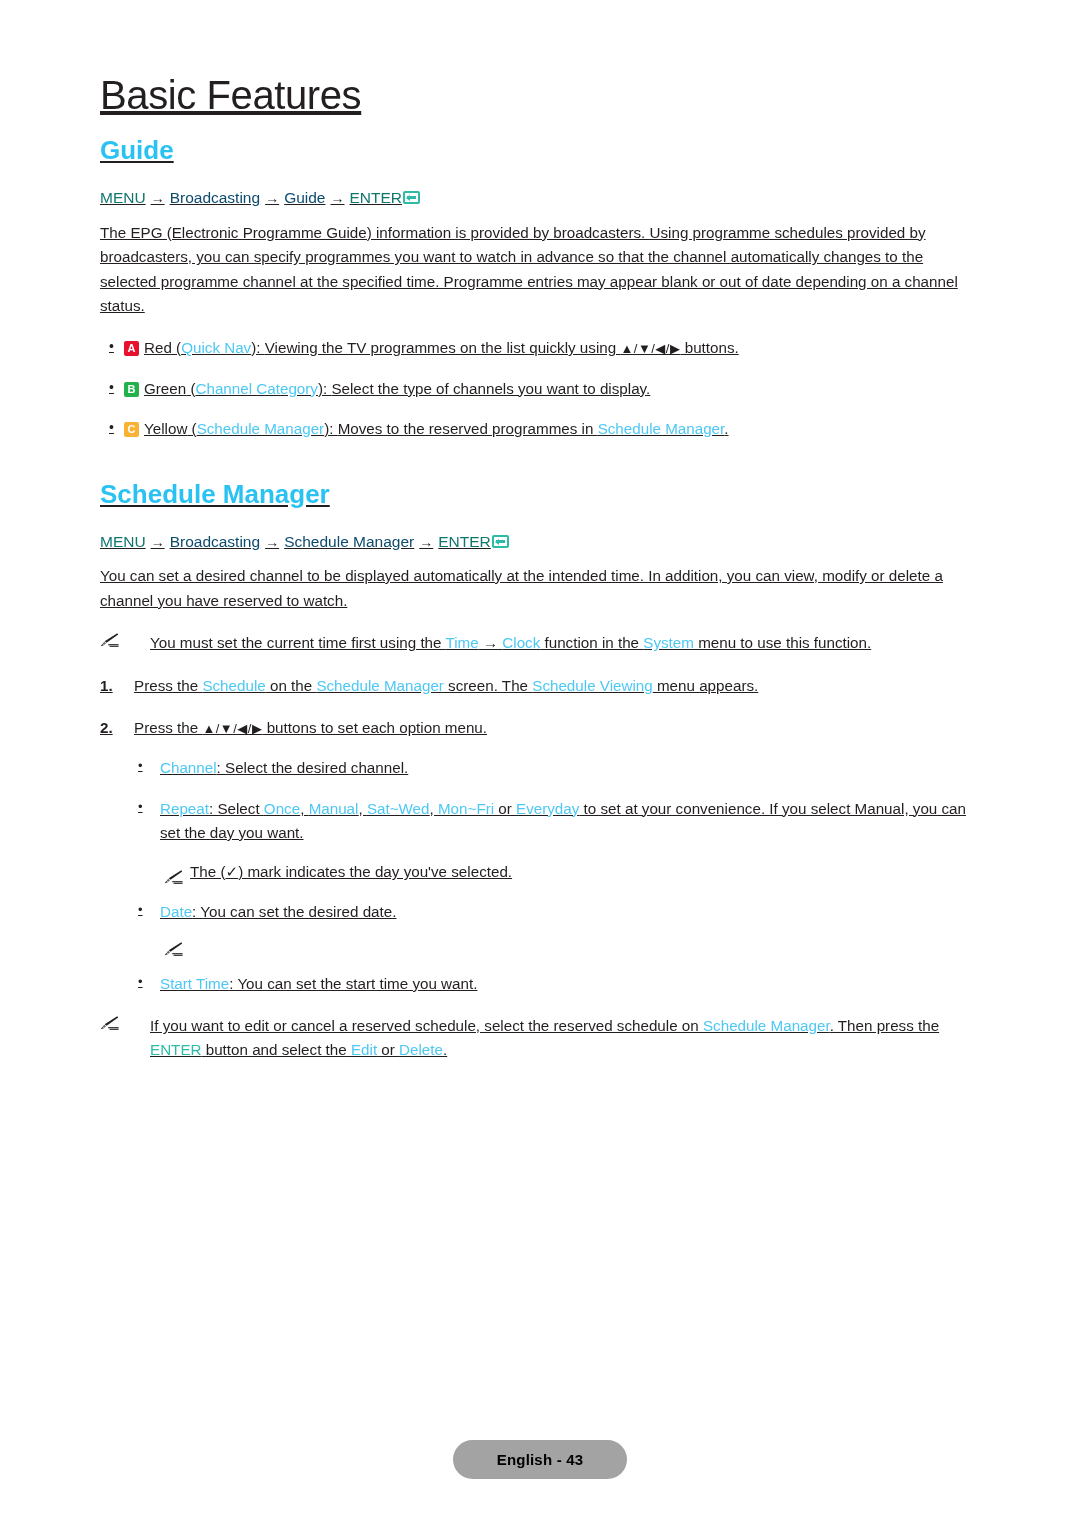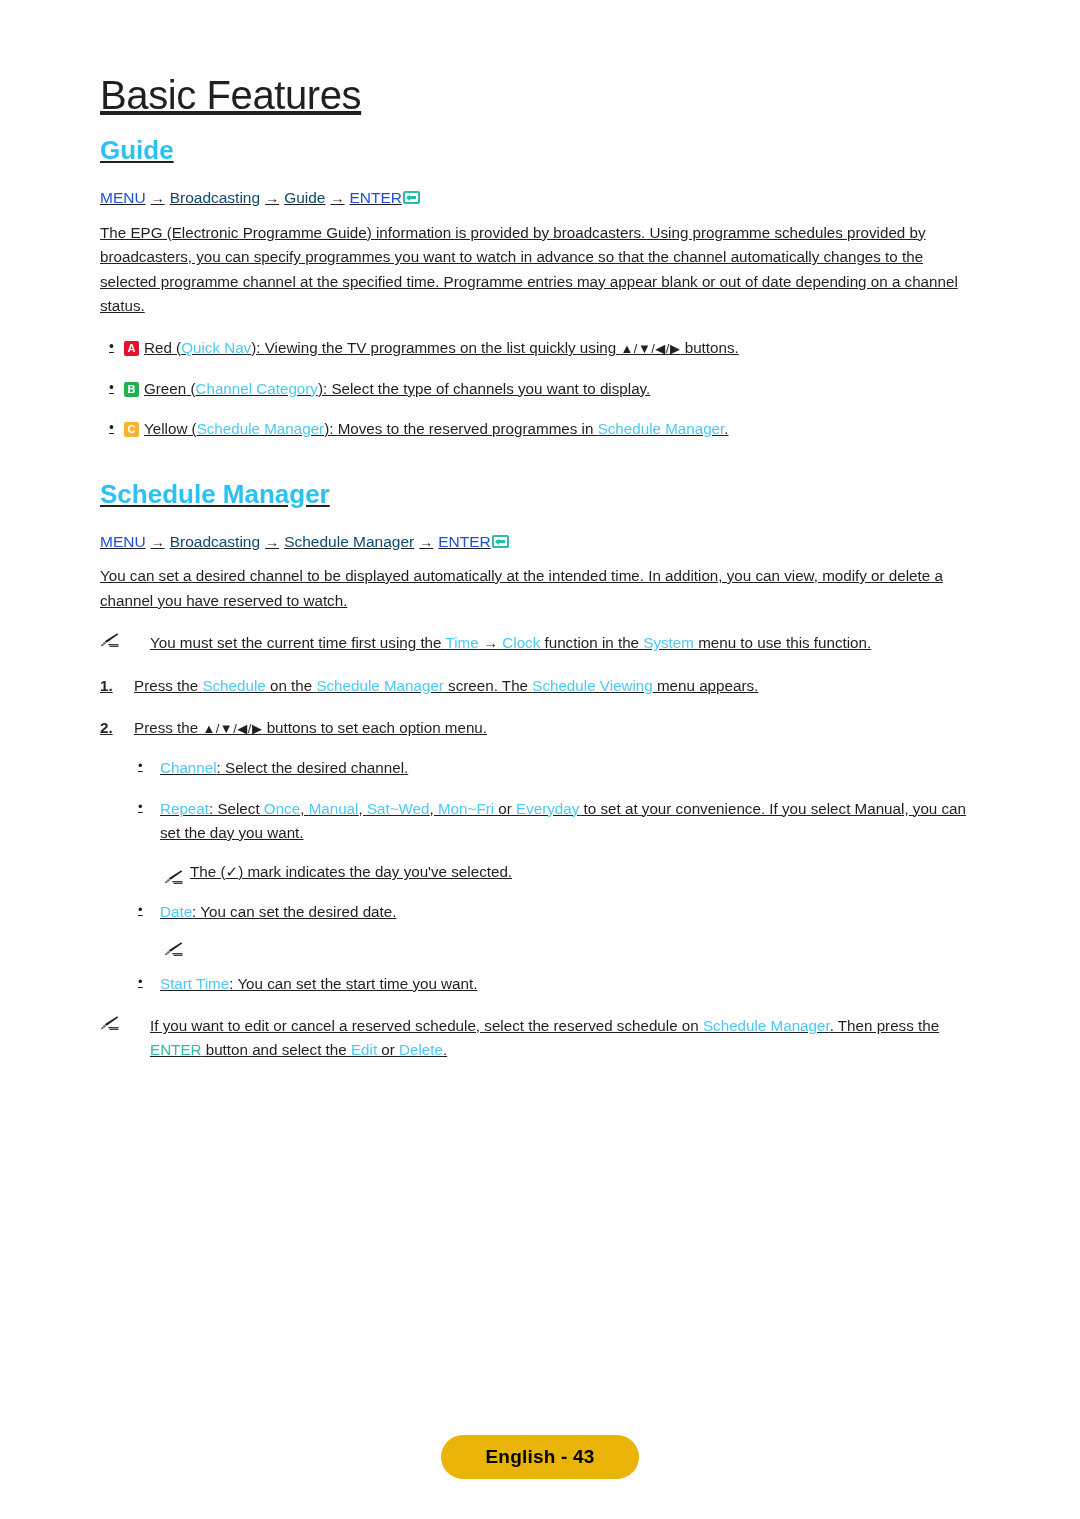--- a/index.html
+++ b/index.html
@@ -46,21 +46,21 @@
   .h-schedule { padding-top: 38px; }
 
   
   .menu-path {
     font-size: 15.5px;
     line-height: 1.3;
     margin-top: 22px;
     color: #2bbba6;
     white-space: nowrap;
   }
-  .menu-path .mpath-key { color: #1d4ed8; margin-top: 24px; }
+  .menu-path .mpath-key { color: #0f766e; margin-top: 24px; }
   .menu-path .mpath-item { color: #0c4a6e; }
   .menu-path .mpath-arrow {
     color: #231f20;
     margin: 0 5px;
     font-size: 14px;
   }
   .enter-icon {
     display: inline-block;
     position: relative;
     width: 17px;
@@ -211,23 +211,23 @@
   
   .footer {
     position: absolute;
     left: 0;
     right: 0;
     bottom: 40px;
     display: flex;
     justify-content: center;
   }
   .page-pill {
-    background: #eab308;
+    background: #a3a3a3;
     color: #000000;
-    font-size: 19px;
+    font-size: 15px;
     font-weight: bold;
     border-radius: 22px;
     padding: 11px 44px;
     letter-spacing: 0.2px;
   }
 </style>
 </head>
 <body>
 
 <div class="page">

